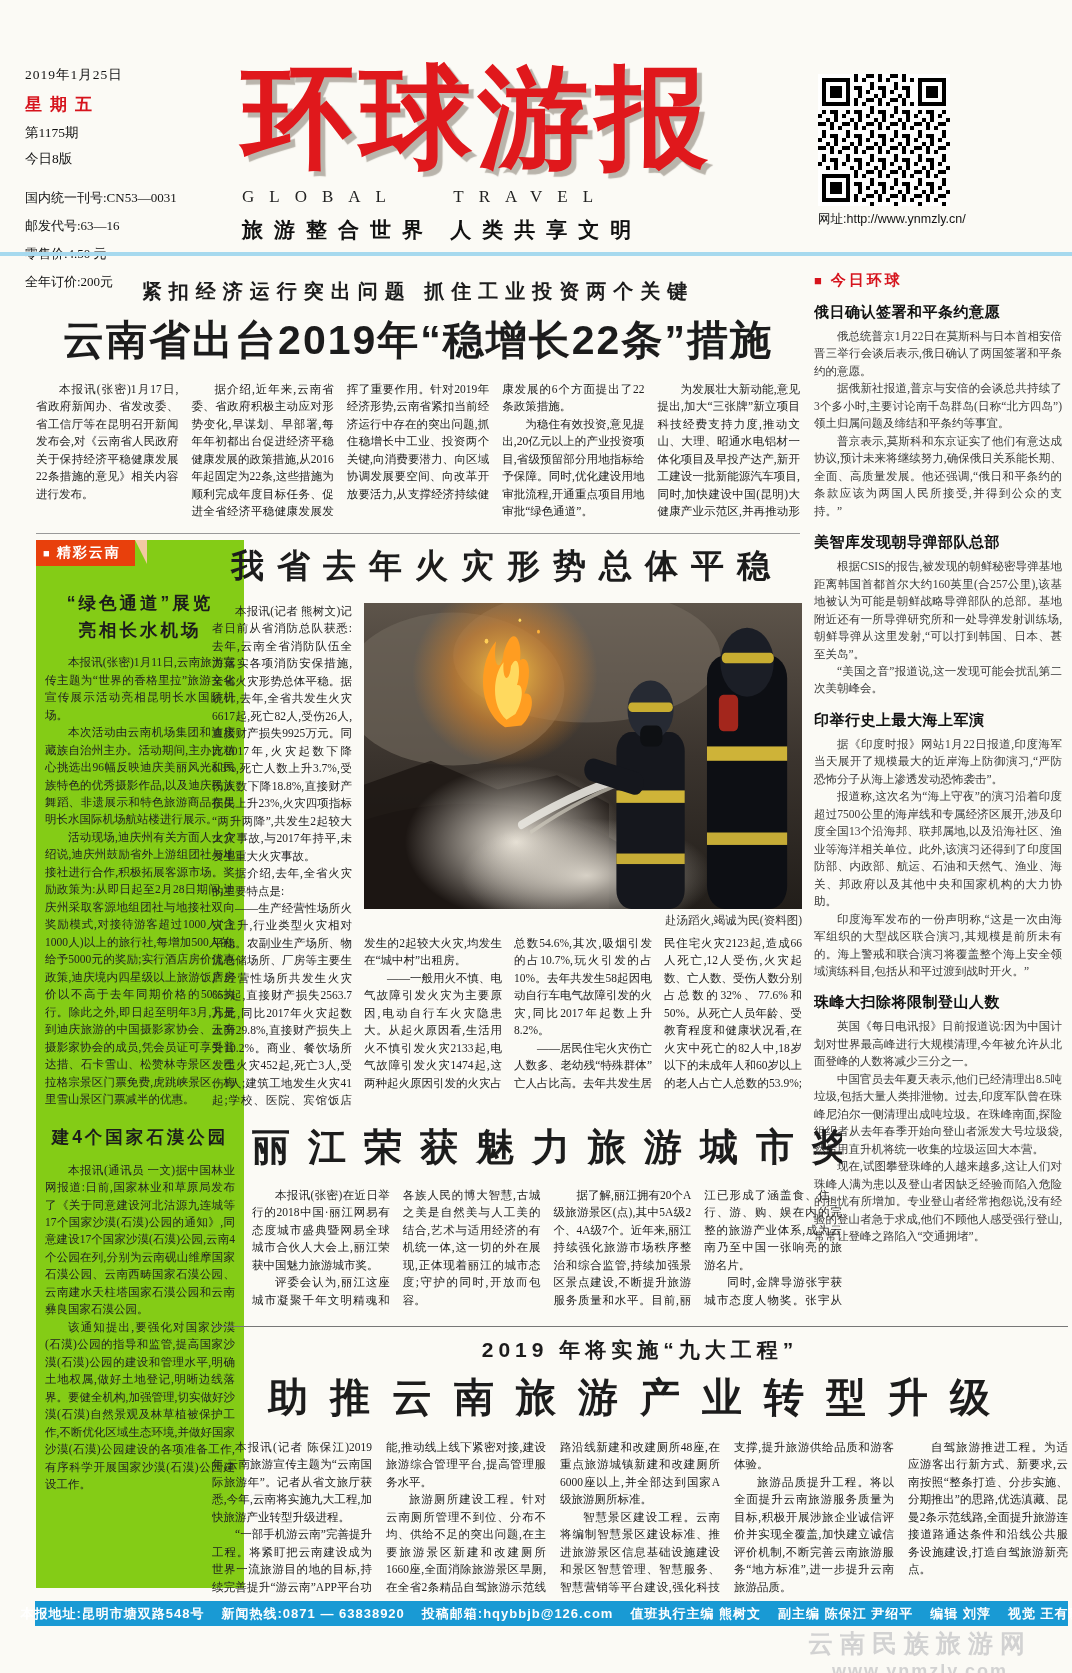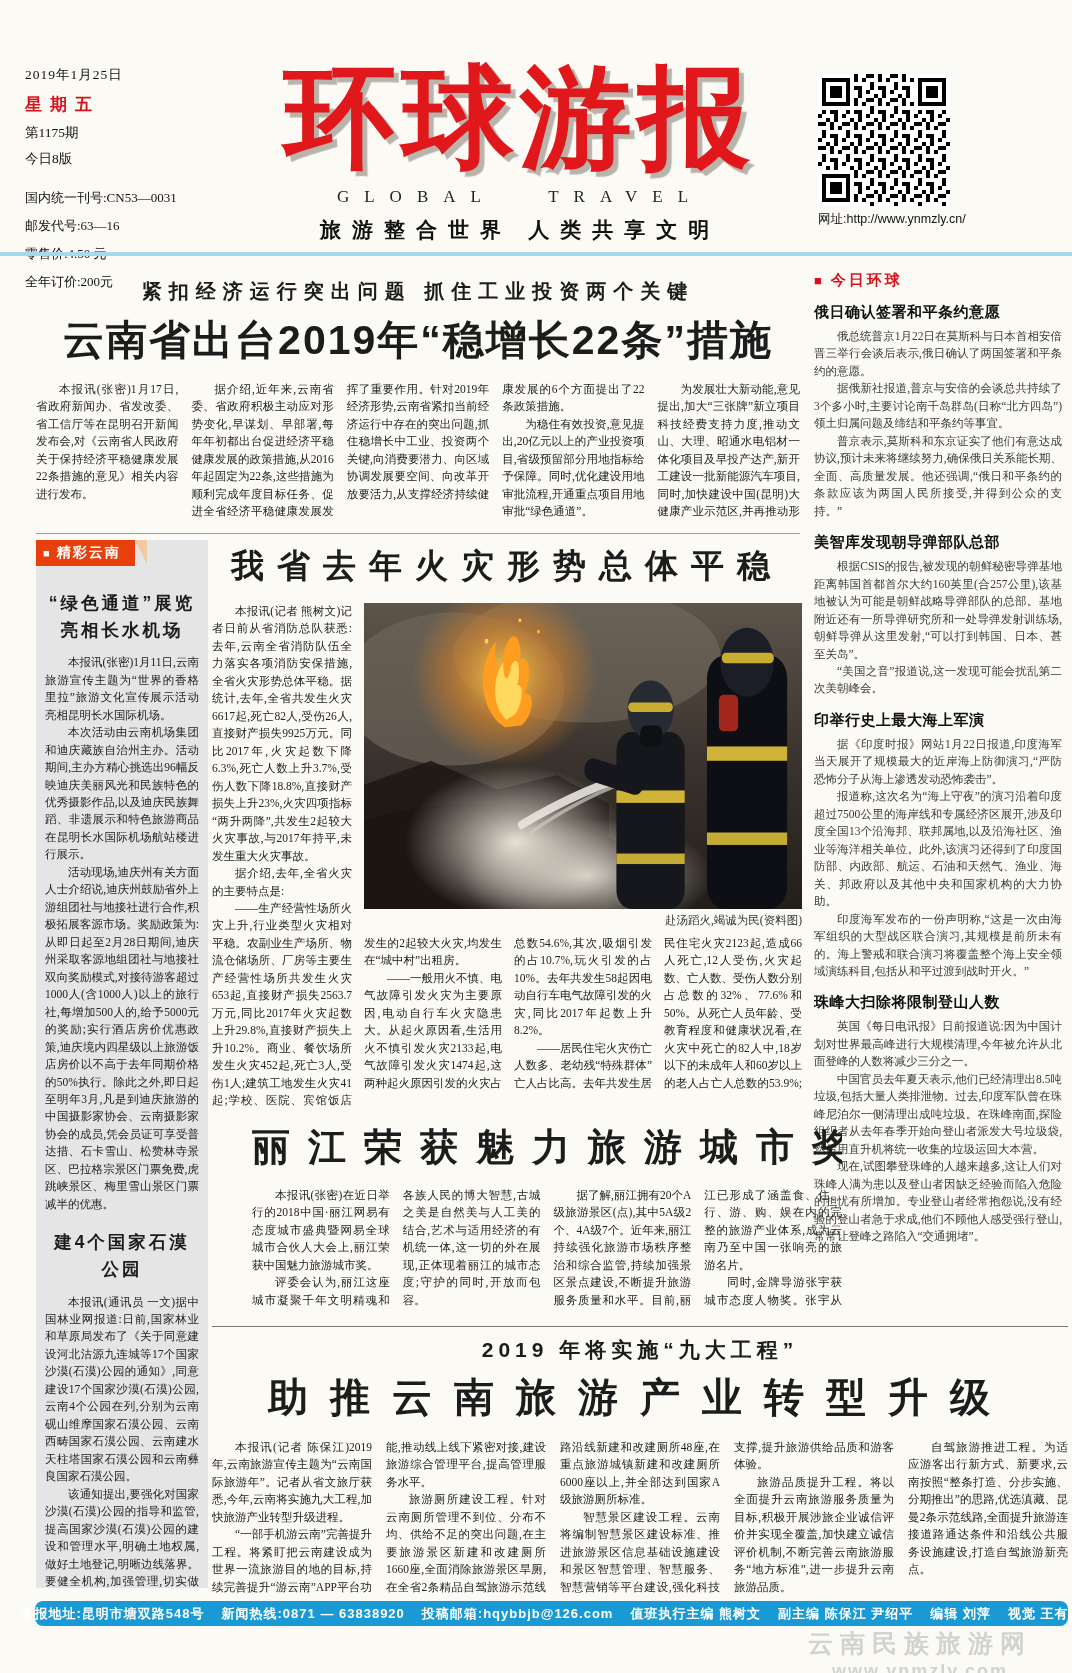--- a/index.html
+++ b/index.html
@@ -11,21 +11,21 @@
   }
 
   
   .pub-info { position:absolute; left:25px; top:66px; width:200px;
     font-family:Liberation Serif, serif; font-size:13.5px; color:#111; }
   .pi-date { margin-bottom:9px; letter-spacing:1px; }
   .pi-weekday { color:#d6131c; font-weight:bold; font-size:17px; letter-spacing:8px; margin-bottom:8px; }
   .pi-line { margin-bottom:8px; }
   .pi-group { margin-top:16px; line-height:2.15; font-size:13px; }
 
-  .title-block { position:absolute; left:242px; top:58px; width:556px; text-align:center; }
+  .title-block { position:absolute; left:242px; top:58px; width:556px; }
   .paper-title {
     font-family:"Liberation Sans","DejaVu Sans",sans-serif;
     font-size:112px; font-weight:900; color:#e0181c; line-height:1.08;
     letter-spacing:6px; text-shadow:5px 5px 1px #b9b4ab; white-space:nowrap;
   }
   .paper-en { font-size:17px; letter-spacing:15px; word-spacing:34px; margin-top:8px; color:#222; }
   .paper-slogan { font-size:21px; letter-spacing:11px; margin-top:9px; color:#111; font-weight:600; white-space:nowrap; }
 
   .qr-block { position:absolute; left:818px; top:74px; width:160px; }
   .qr-block svg { width:132px; height:132px; display:block; }
@@ -48,22 +48,22 @@
   
   .world { position:absolute; left:814px; top:271px; width:248px; height:1046px; overflow:hidden; }
   .sec-head { font-family:"Liberation Sans","DejaVu Sans",sans-serif; color:#d6131c;
     font-weight:bold; font-size:15px; letter-spacing:3px; margin-bottom:4px; }
   .sec-head .sq { font-size:13px; margin-right:6px; }
   .world h3 { font-family:"Liberation Sans","DejaVu Sans",sans-serif; font-size:15px;
     font-weight:bold; color:#111; margin:13px 0 6px; letter-spacing:0.5px; }
   .world .bodytext { color:#3a3a3a; }
 
   
-  .sidebar { position:absolute; left:36px; top:540px; width:172px; height:1048px;
-    background:#e5e5e5; padding:0 9px 8px 9px; overflow:hidden; }
+  .sidebar { position:absolute; left:36px; top:540px; width:208px; height:1048px;
+    background:#84cc16; padding:0 9px 8px 9px; overflow:hidden; }
   .sb-head { display:inline-block; background:#e8400c; color:#fff; font-weight:bold;
     font-family:"Liberation Sans","DejaVu Sans",sans-serif; font-size:14px; letter-spacing:2px;
     padding:4px 14px 4px 7px; margin:0 0 14px -9px; position:relative; }
   .sb-head .sq { font-size:11px; margin-right:5px; }
   .sb-head::after { content:""; position:absolute; right:-12px; top:0;
     border-left:12px solid #f3c9a2; border-top:24px solid transparent; transform:rotate(180deg); }
   .sb-title { text-align:center; font-family:"Liberation Sans","DejaVu Sans",sans-serif;
     font-weight:900; font-size:17.5px; line-height:1.55; letter-spacing:3px; margin:10px 0 10px; }
   .sb-title p { text-indent:0; margin:0; }
   .sb-body { margin-bottom:16px; }
@@ -93,21 +93,21 @@
   .tourism-kicker { text-align:center; font-family:"Liberation Sans","DejaVu Sans",sans-serif;
     font-size:21px; font-weight:bold; letter-spacing:5px; margin-top:2px; }
   .tourism-headline { text-align:center; font-family:"Liberation Sans","DejaVu Sans",sans-serif;
     font-size:40px; font-weight:900; letter-spacing:22px; margin:6px 0 14px; white-space:nowrap; }
   .tourism-body { column-count:5; column-gap:14px; height:164px; overflow:hidden; }
 
   
   .footer-bar { position:absolute; left:35px; top:1601px; width:1033px; height:25px;
     background:#199ad4; color:#fff; display:flex; align-items:center; justify-content:center;
     gap:17px; font-family:"Liberation Sans","DejaVu Sans",sans-serif; font-size:13px;
-    font-weight:bold; letter-spacing:1px; white-space:nowrap;border-radius:8px; }
+    font-weight:bold; letter-spacing:1px; white-space:nowrap; }
   .watermark { position:absolute; right:40px; top:1627px; text-align:center;
     font-family:"Liberation Sans","DejaVu Sans",sans-serif; font-weight:bold; color:#d2d2d2; }
   .wm1 { font-size:25px; letter-spacing:7px; }
   .wm2 { font-size:18px; letter-spacing:2px; margin-top:1px; }
 </style>
 </head>
 <body>
 
 <div class="page">
 

